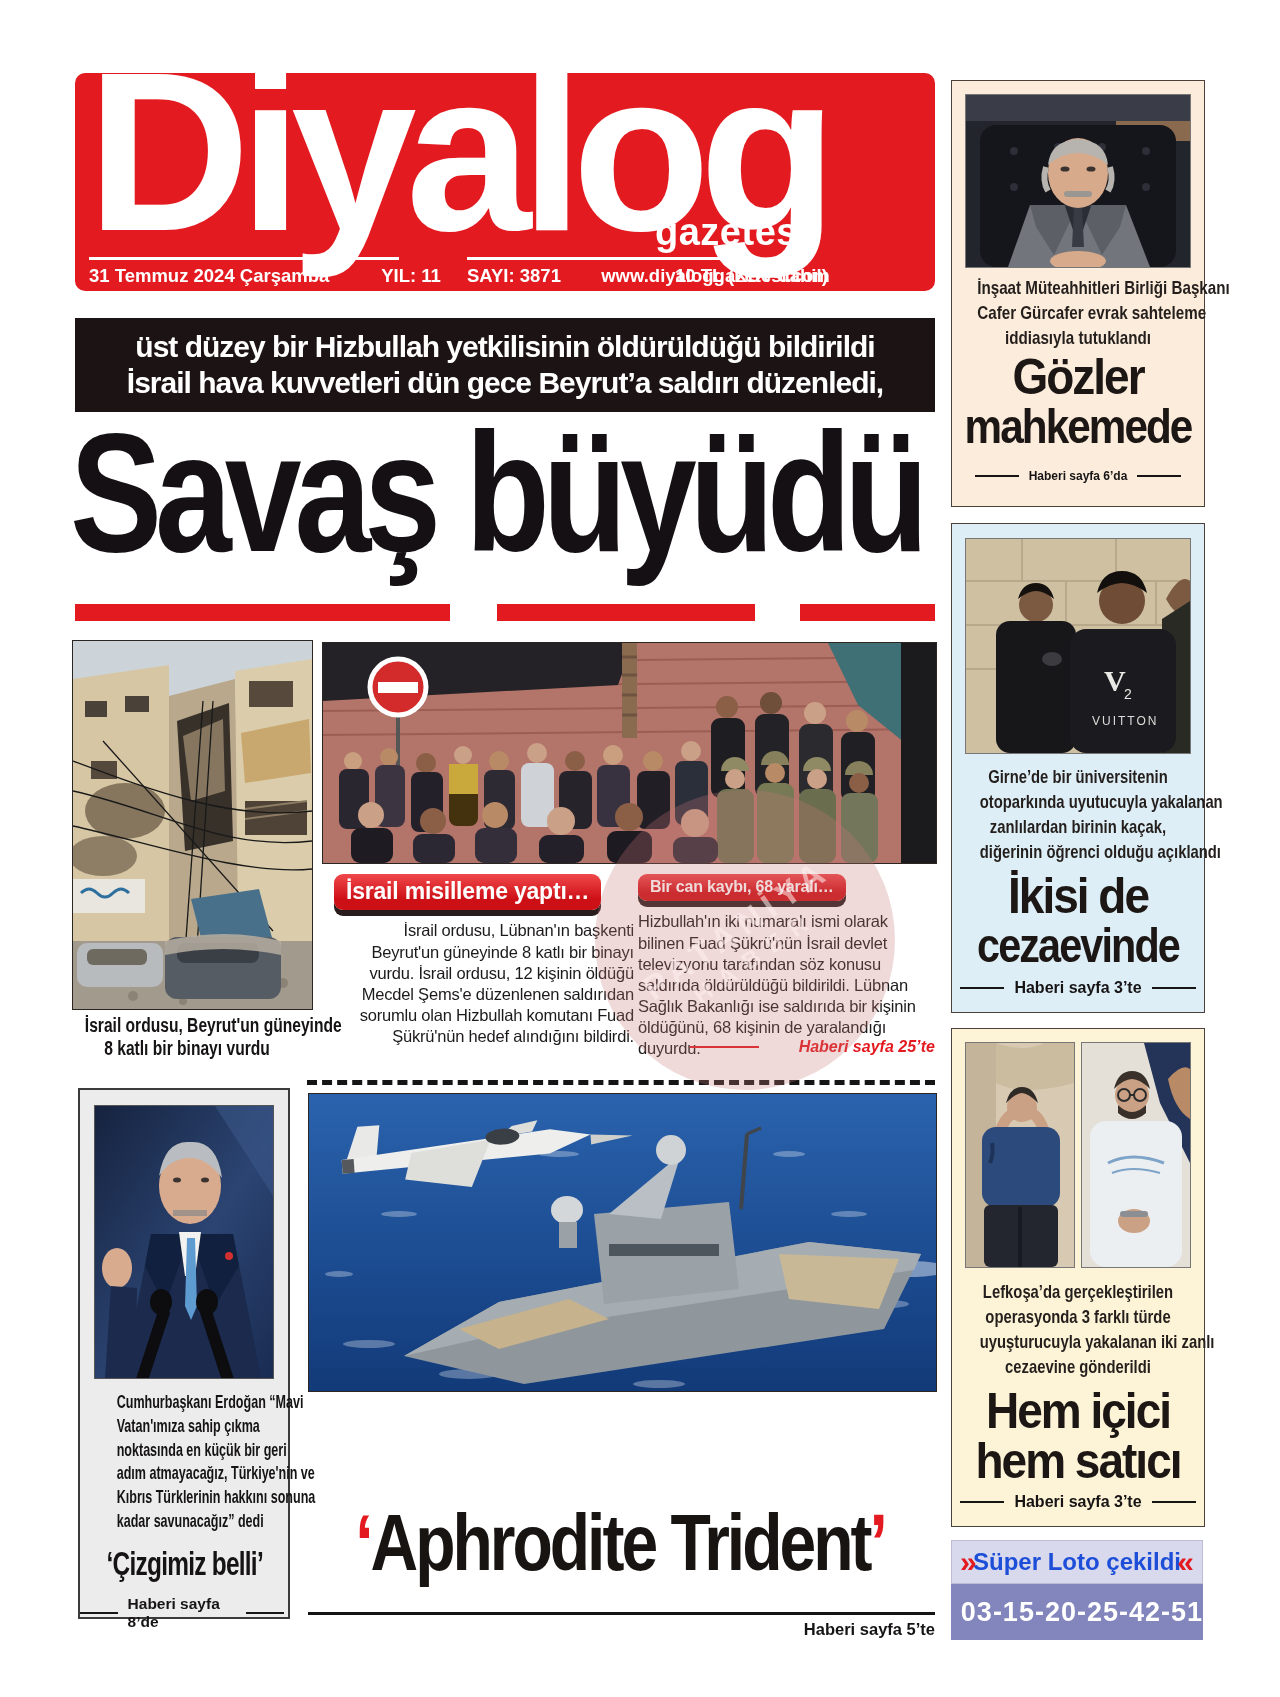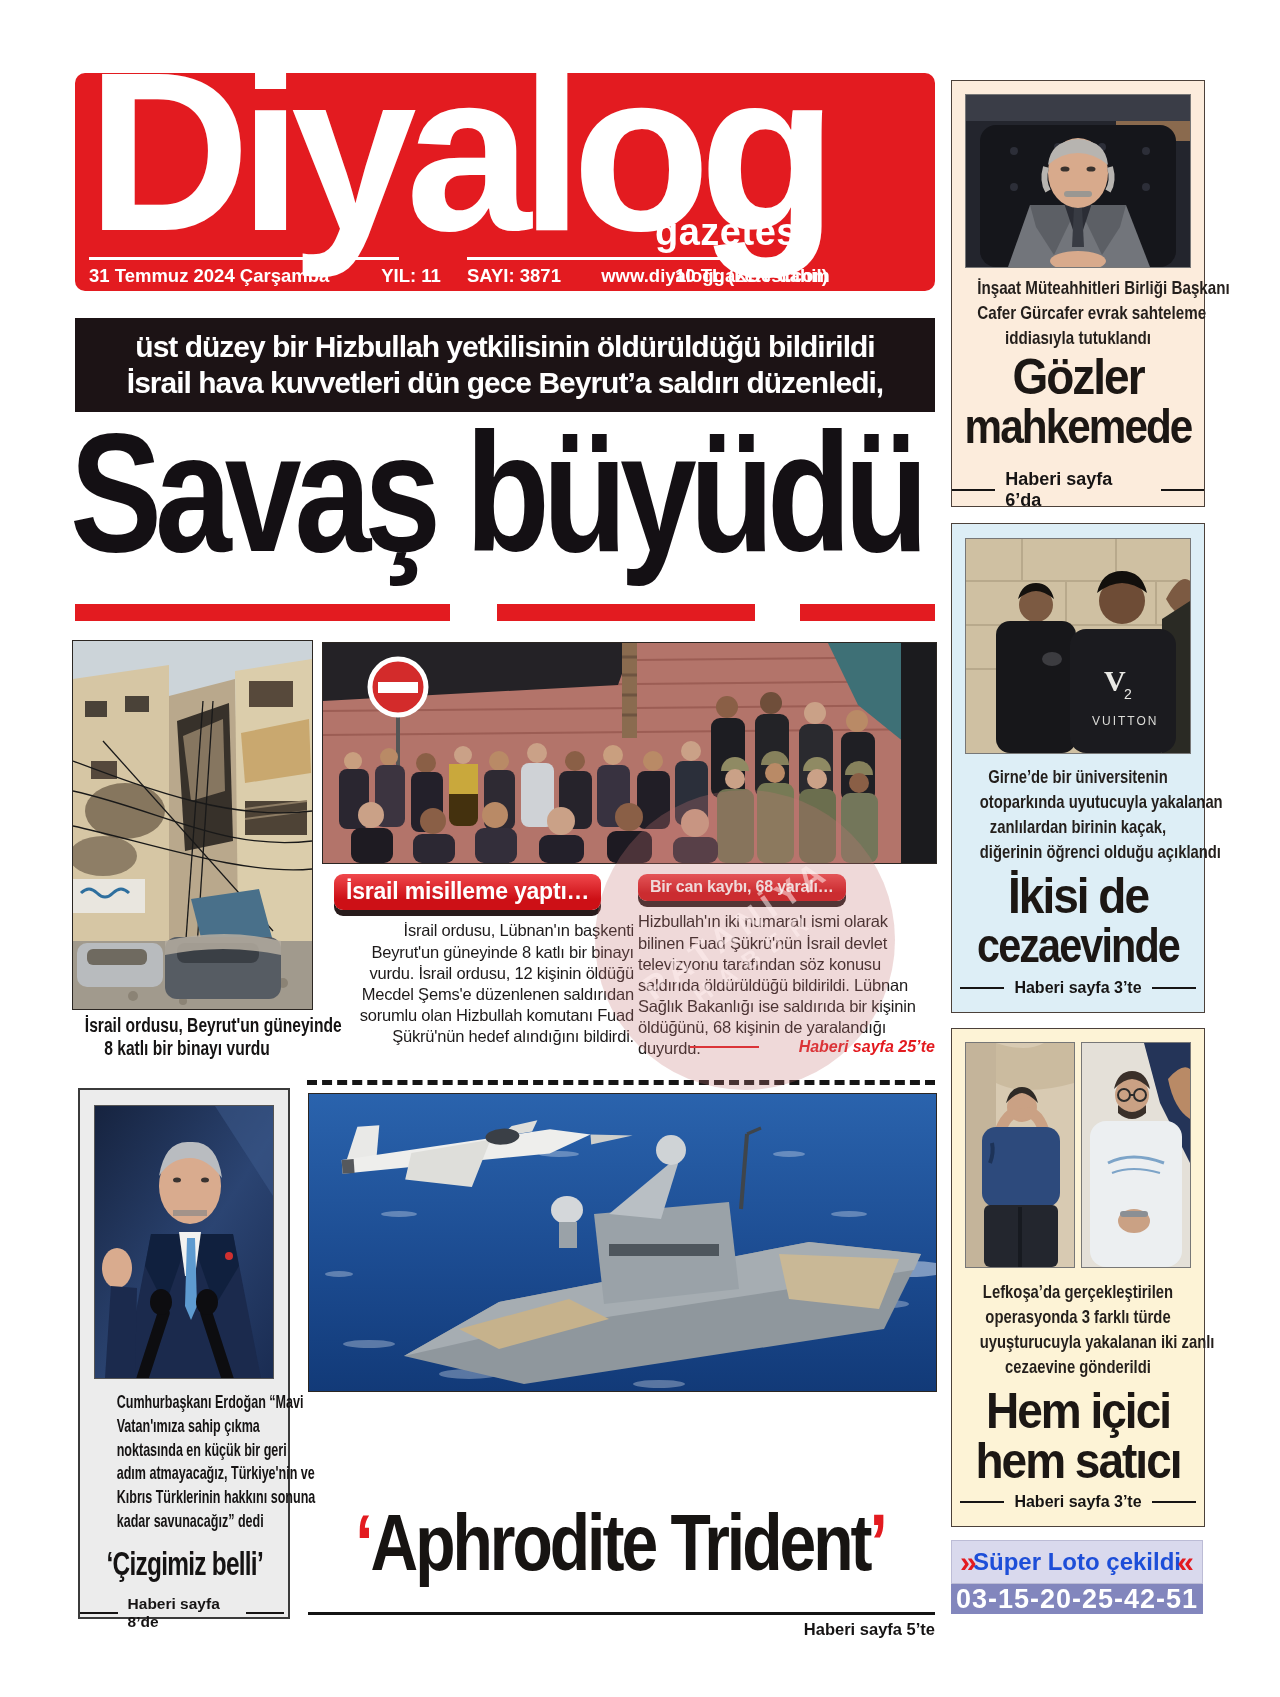--- a/index.html
+++ b/index.html
@@ -361,21 +361,21 @@
     </div>
     <div class="abs ctr" style="left:0;top:194px;width:252px;">
       <span class="sqz sbintro" style="transform:scaleX(0.8);">İnşaat Müteahhitleri Birliği Başkanı</span>
       <span class="sqz sbintro" style="transform:scaleX(0.8);">Cafer Gürcafer evrak sahteleme</span>
       <span class="sqz sbintro" style="transform:scaleX(0.8);">iddiasıyla tutuklandı</span>
     </div>
     <div class="abs ctr" style="left:0;top:272px;width:252px;">
       <span class="sqz sbhl nw" style="font-size:46px;transform:scaleY(1.08);">Gözler</span>
       <span class="sqz sbhl nw" style="font-size:44px;transform:scale(0.96,1.08);">mahkemede</span>
     </div>
-    <div class="refrow abs" style="left:0;top:388px;width:252px;font-size:18px;">
+    <div class="refrow abs" style="left:0;top:388px;width:252px;font-size:12px;">
       <span>Haberi sayfa 6’da</span>
     </div>
   </div>
 
   <div class="box" style="left:951px;top:523px;width:252px;height:488px;background:#ddeef6;">
     <div class="photo" style="left:13px;top:14px;width:224px;height:214px;border:1px solid #777;">
       <svg width="224" height="214" viewBox="0 0 224 214">
         <rect width="224" height="214" fill="#cfc0a2"></rect>
         <g stroke="#b8a98c" stroke-width="2">
           <line x1="0" y1="42" x2="224" y2="42"></line>
@@ -464,18 +464,18 @@
       <span>Haberi sayfa 3’te</span>
     </div>
   </div>
 
   <div class="abs" style="left:951px;top:1540px;width:252px;">
     <div style="position:relative;background:#d9d9ed;height:42px;display:flex;align-items:center;justify-content:center;border:1px solid #bcbcd6;">
       <span class="loto-chev" style="position:absolute;left:8px;">»</span>
       <span class="b nw" style="font-size:24px;color:#1d4ed8;">Süper Loto çekildi</span>
       <span class="loto-chev" style="position:absolute;right:8px;">«</span>
     </div>
-    <div style="background:#8286bd;height:30px;display:flex;align-items:center;justify-content:center;">
+    <div style="background:#8286bd;height:56px;display:flex;align-items:center;justify-content:flex-end;">
       <span class="b nw" style="font-size:27px;color:#ffffff;letter-spacing:1px;">03-15-20-25-42-51</span>
     </div>
   </div>
 
 </div>
 
 </body></html>

